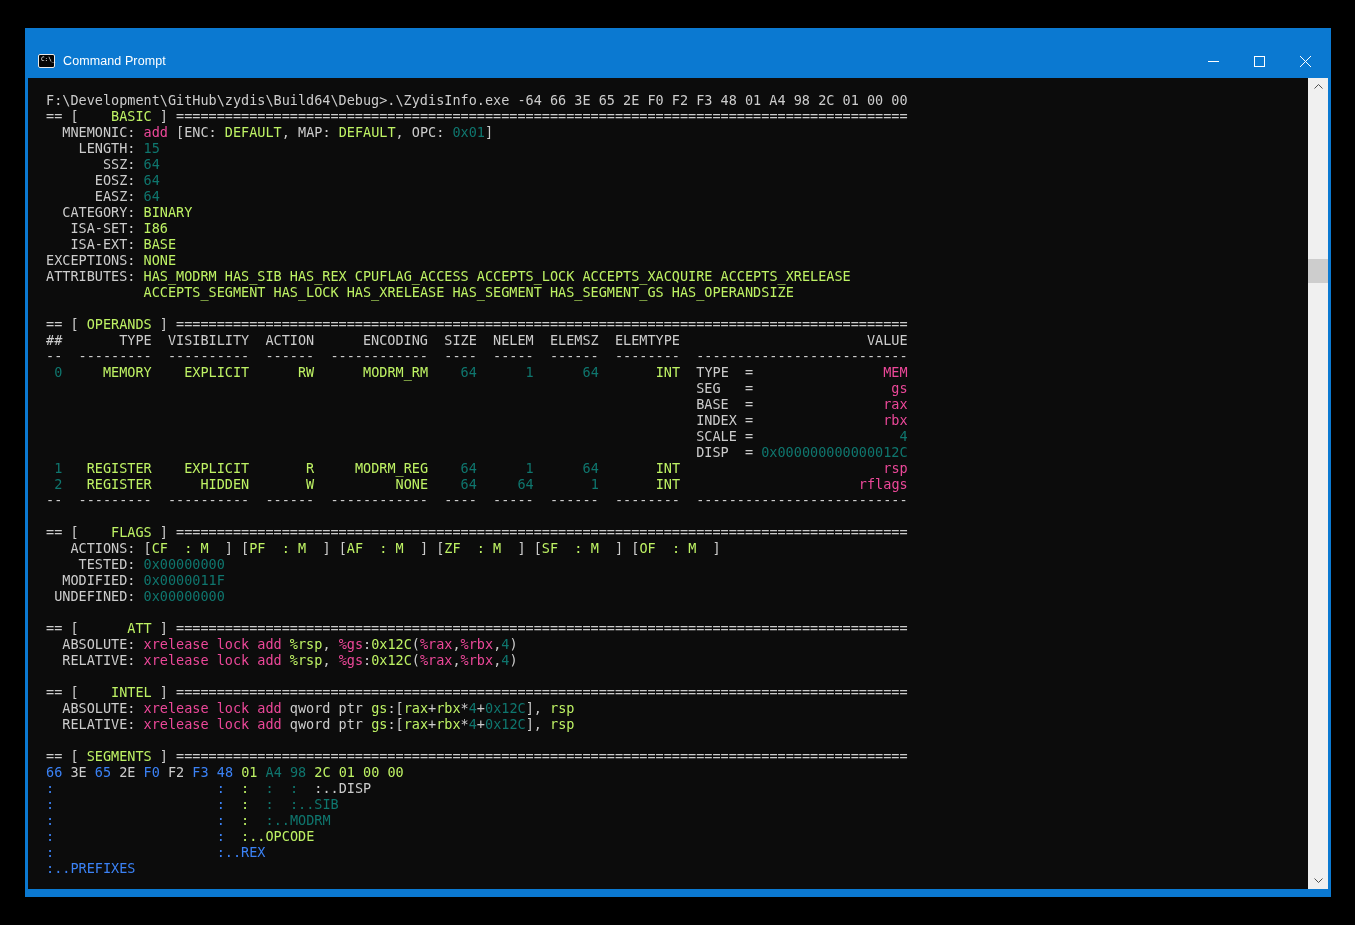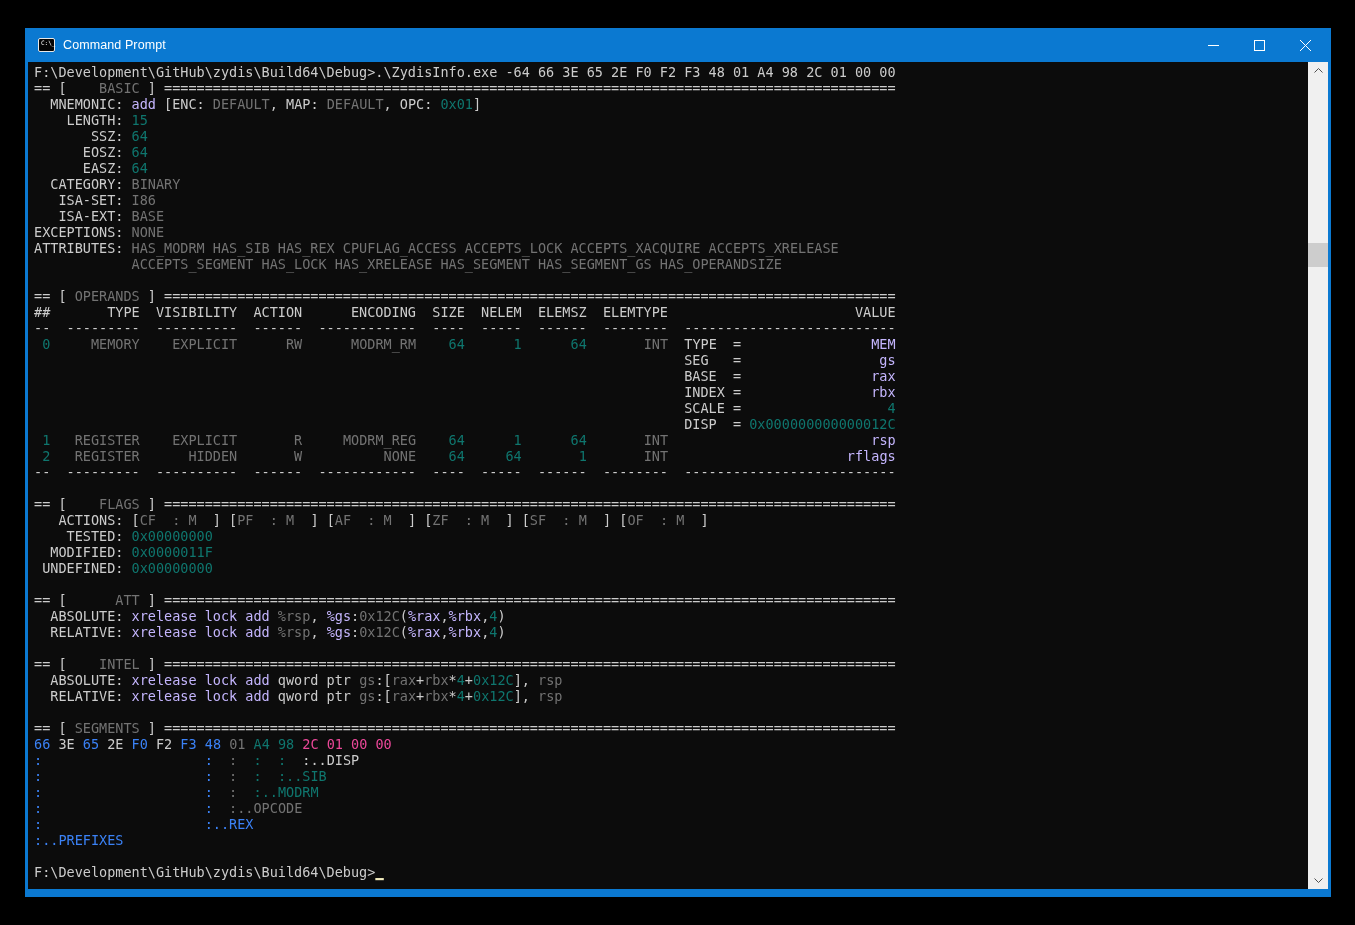--- a/index.html
+++ b/index.html
@@ -1,31 +1,31 @@
 <!DOCTYPE html>
 <html><head>
 <meta charset="utf-8">
 <style>
   html,body{margin:0;padding:0;}
   body{width:1355px;height:925px;background:#000;position:relative;font-family:"Liberation Sans",sans-serif;overflow:hidden;}
-  .window{position:absolute;left:25px;top:28px;width:1306px;height:869px;background:#0B79D1;box-sizing:border-box;padding:0 3px 8px 3px;}
+  .window{position:absolute;left:25px;top:28px;width:1306px;height:869px;background:#0B79D1;box-sizing:border-box;padding:16px 3px 8px 3px;}
   .titlebar{height:34px;display:flex;align-items:center;color:#fff;}
   .cmd-icon{width:17px;height:14px;margin:0 8px 0 10px;border:1px solid #e8e8e8;border-radius:2px;background:#050505;font-family:"DejaVu Sans Mono",monospace;font-size:6px;line-height:6px;color:#fff;padding:1px 0 0 2px;box-sizing:border-box;}
   .title{font-size:12.5px;letter-spacing:.1px;}
   .controls{margin-left:auto;display:flex;height:100%;}
   .ctrl{width:46px;height:100%;display:flex;align-items:center;justify-content:center;}
   .console{height:calc(100% - 34px);background:#0C0C0C;display:flex;}
-  .term{flex:1;margin:0;padding:2px 0 0 6px;font-family:"DejaVu Sans Mono","Liberation Mono",monospace;font-size:13.5px;line-height:16px;color:#CCCCCC;overflow:hidden;}
+  .term{flex:1;margin:12px;padding:2px 0 0 6px;font-family:"DejaVu Sans Mono","Liberation Mono",monospace;font-size:13.5px;line-height:16px;color:#CCCCCC;overflow:hidden;}
   .line{white-space:pre;height:16px;}
   .sw{color:#CCCCCC}
-  .sc{color:#737373}
-  .sr{color:#c4b5fd}
+  .sc{color:#bef264}
+  .sr{color:#ec4899}
   .sg{color:#0f766e}
   .sm{color:#3b82f6}
-  .sy{color:#ec4899}
+  .sy{color:#bef264}
   .scur{color:#F2EDBE}
   .scrollbar{width:20px;background:#F0F0F0;position:relative;flex:0 0 20px;}
   .sb-btn{position:absolute;left:0;width:20px;height:17px;display:flex;align-items:center;justify-content:center;}
   .sb-up{top:0}
   .sb-down{bottom:0}
   .sb-thumb{position:absolute;left:0;top:181px;width:20px;height:24px;background:#CDCDCD;}
 </style>
 </head>
 <body>
 

